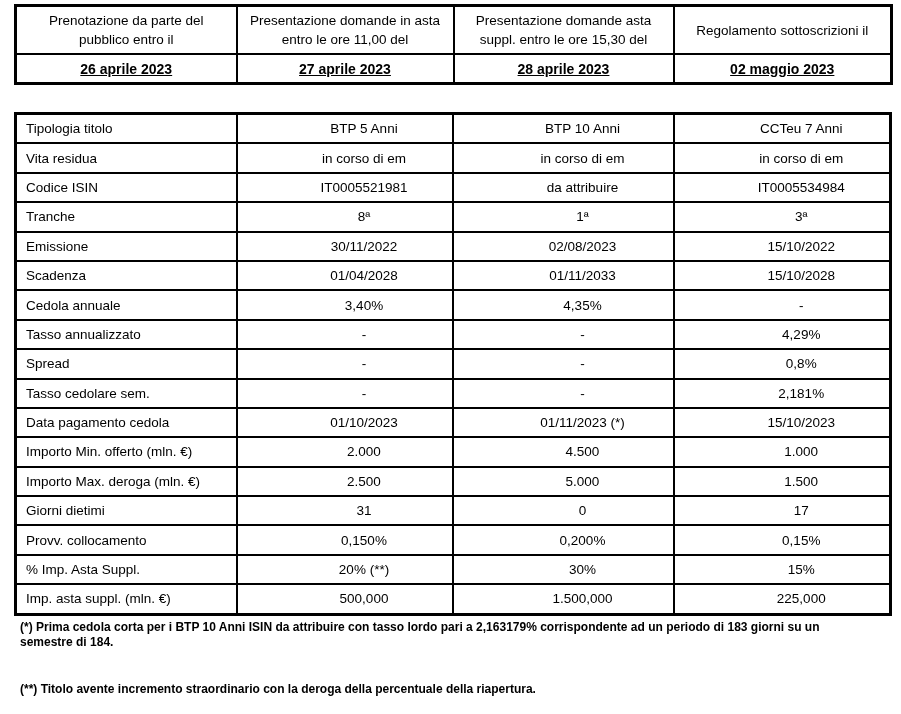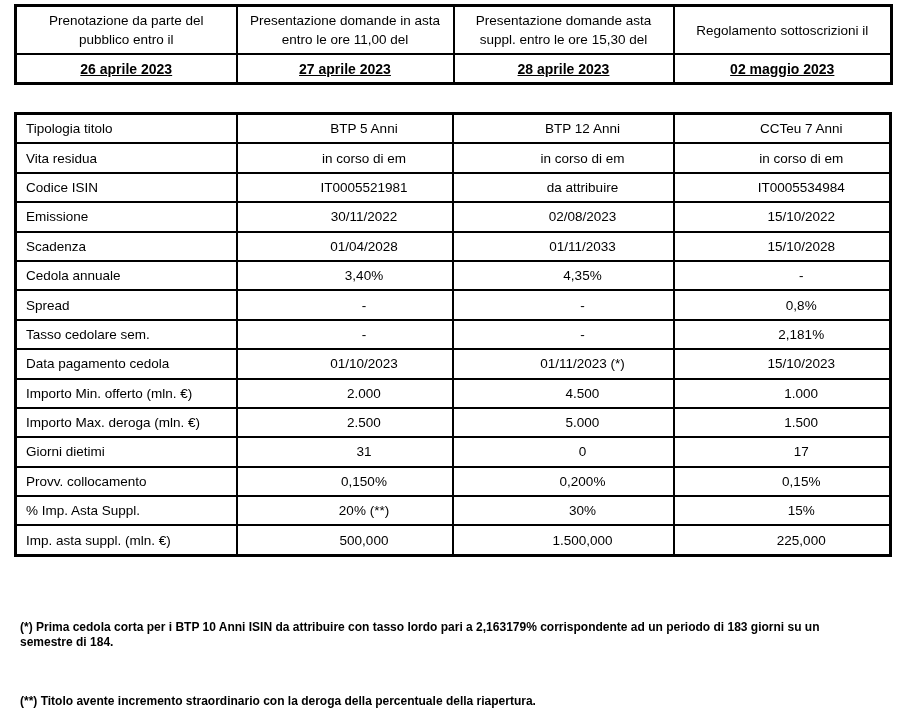--- a/index.html
+++ b/index.html
@@ -71,21 +71,21 @@
   .footnotes {
     position: absolute;
     left: 20px;
     top: 620px;
     width: 866px;
     font-size: 12px;
     line-height: 15px;
     font-weight: bold;
   }
   .footnotes p { margin: 0; }
-  .footnotes p.double-star { margin-top: 44px; }
+  .footnotes p.double-star { margin-top: 32px; }
 </style>
 </head>
 <body>
 
 <div class="page">
 
   <table class="schedule">
     <colgroup>
       <col style="width:221px">
         <col style="width:217px">
@@ -112,52 +112,64 @@
     <colgroup>
       <col style="width:221px">
         <col style="width:216px">
         <col style="width:221px">
         <col style="width:217px">
     </colgroup>
     <tbody>
         <tr>
       <th>Tipologia titolo</th>
       <td>BTP 5 Anni</td>
-      <td>BTP 12 Anni</td>
+      <td>BTP 10 Anni</td>
       <td>CCTeu 7 Anni</td>
     </tr>
     <tr>
       <th>Vita residua</th>
       <td>in corso di em</td>
       <td>in corso di em</td>
       <td>in corso di em</td>
     </tr>
     <tr>
       <th>Codice ISIN</th>
       <td>IT0005521981</td>
       <td>da attribuire</td>
       <td>IT0005534984</td>
     </tr>
     <tr>
+      <th>Tranche</th>
+      <td>8ª</td>
+      <td>1ª</td>
+      <td>3ª</td>
+    </tr>
+    <tr>
       <th>Emissione</th>
       <td>30/11/2022</td>
       <td>02/08/2023</td>
       <td>15/10/2022</td>
     </tr>
     <tr>
       <th>Scadenza</th>
       <td>01/04/2028</td>
       <td>01/11/2033</td>
       <td>15/10/2028</td>
     </tr>
     <tr>
       <th>Cedola annuale</th>
       <td>3,40%</td>
       <td>4,35%</td>
       <td>-</td>
+    </tr>
+    <tr>
+      <th>Tasso annualizzato</th>
+      <td>-</td>
+      <td>-</td>
+      <td>4,29%</td>
     </tr>
     <tr>
       <th>Spread</th>
       <td>-</td>
       <td>-</td>
       <td>0,8%</td>
     </tr>
     <tr>
       <th>Tasso cedolare sem.</th>
       <td>-</td>

